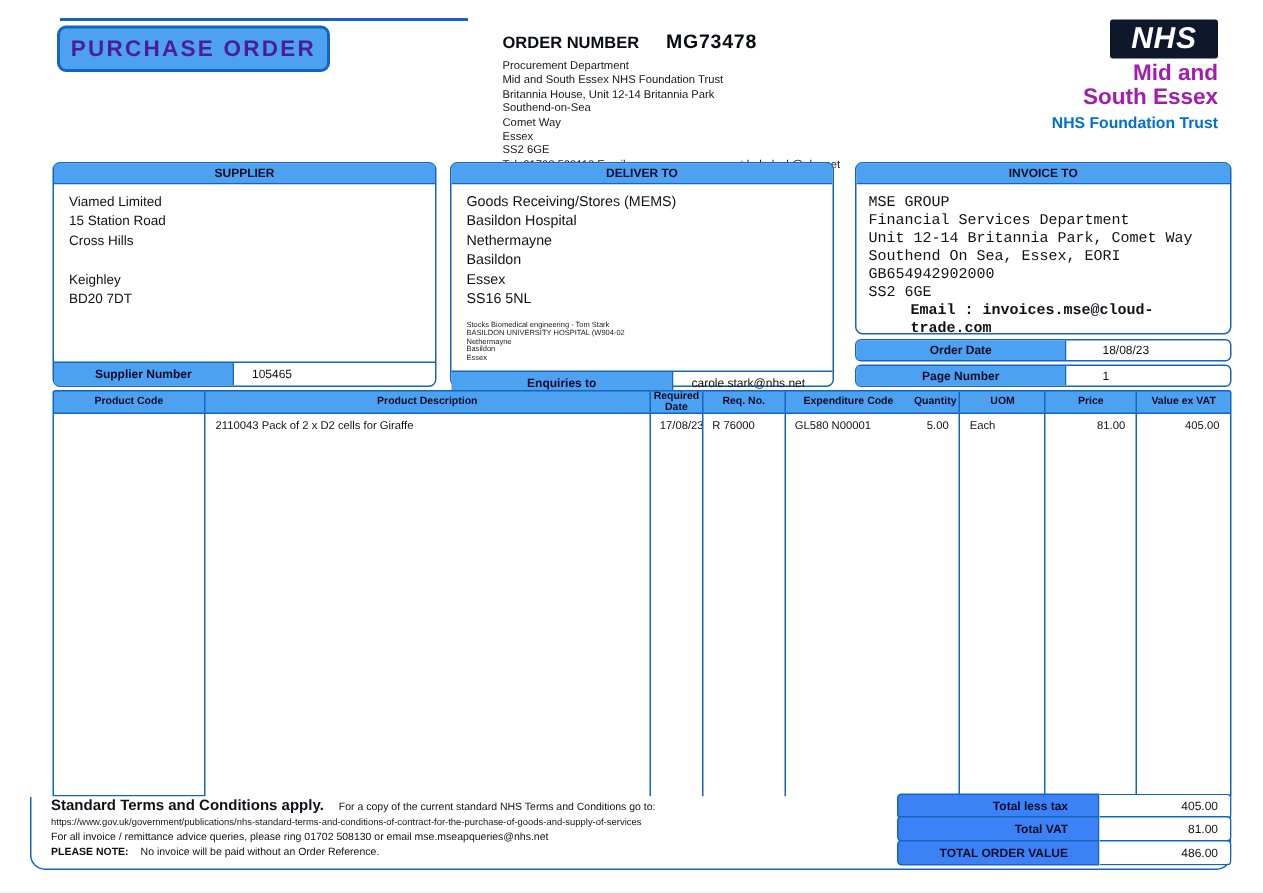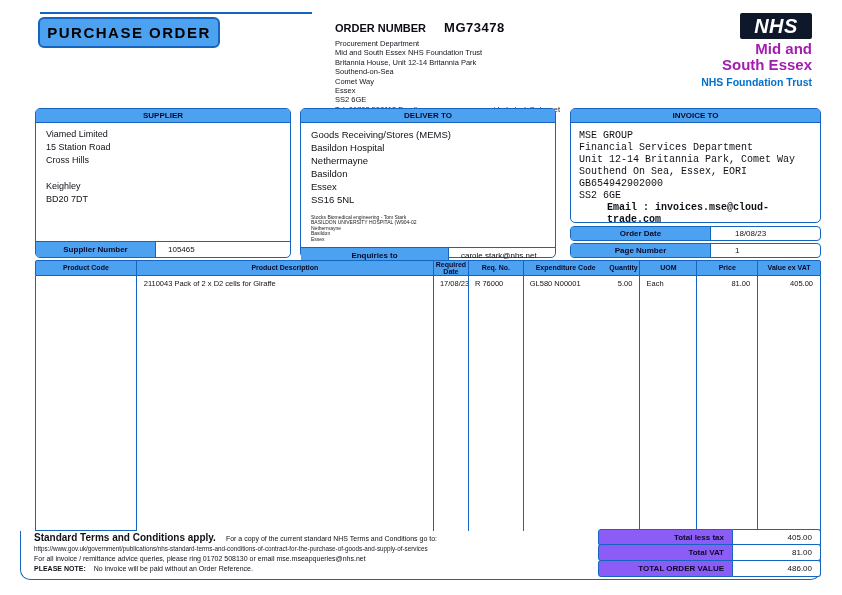--- a/index.html
+++ b/index.html
@@ -5,21 +5,21 @@
   * { margin:0; padding:0; box-sizing:border-box; }
   html,body { background:#e8e8e8; }
   body { font-family:"Liberation Sans", sans-serif; color:#101018; }
   .page { position:relative; width:842px; height:595px; background:#ffffff; overflow:hidden; }
 
   
   .top-rule { position:absolute; left:40px; top:12px; width:272px; border-top:2px solid #1565c0; }
   .po-badge { position:absolute; left:38px; top:17px; width:182px; height:31px;
     background:#4da1f1; border:2px solid #1565c0; border-radius:6px;
     display:flex; align-items:center; justify-content:center;
-    font-weight:bold; font-size:15px; letter-spacing:1.5px; color:#000000; }
+    font-weight:bold; font-size:15px; letter-spacing:1.5px; color:#4c1d95; }
   .order-block { position:absolute; left:335px; top:20px; width:380px; }
   .order-number-row { font-weight:bold; font-size:11px; color:#0b0b14; }
   .order-number-row .num { font-size:13px; margin-left:18px; letter-spacing:0.5px; }
   .proc-lines { margin-top:4px; font-size:7.5px; line-height:9.4px; color:#15151f; }
   .nhs-block { position:absolute; right:30px; top:13px; text-align:right; }
   .nhs-logo { display:inline-flex; width:72px; height:26px; background:#0f172a; border-radius:2px;
     align-items:center; justify-content:center; color:#fff; font-weight:bold;
     font-style:italic; font-size:20px; letter-spacing:0.5px; margin-bottom:2px; }
   .nhs-org { font-weight:bold; font-size:15px; line-height:16px; color:#a21caf; }
   .nhs-trust { margin-top:3px; font-weight:bold; font-size:10.5px; color:#0072CE; }
@@ -67,22 +67,22 @@
   .c0 { width:100px; } .c1 { width:298px; } .c2 { width:35px; } .c3 { width:55px; }
   .c4 { width:85px; } .c5 { width:32px; } .c6 { width:57px; } .c7 { width:61px; } .c8 { width:63px; }
   .bc.desc { padding-left:7px; }
   .bc.num { text-align:right; padding-right:7px; }
   .bc.mid { padding-left:6px; }
 
   
   .totals { position:absolute; left:598px; top:529px; width:223px; z-index:3; }
   .tot-row { display:flex; height:17px; margin-top:-1.6px; }
   .tot-row:first-child { margin-top:0; }
-  .tot-lbl { width:135px; background:#8b5cf6; border:1.6px solid #1565c0; border-radius:3px 0 0 3px;
-    display:flex; align-items:center; justify-content:flex-end; padding-right:8px;
+  .tot-lbl { width:135px; background:#3b82f6; border:1.6px solid #1565c0; border-radius:3px 0 0 3px;
+    display:flex; align-items:center; justify-content:flex-end; padding-right:20px;
     font-weight:bold; font-size:8px; color:#0a0a28; }
   .tot-val { width:88px; background:#fff; border:1.6px solid #1565c0; border-left:none; border-radius:0 3px 3px 0;
     display:flex; align-items:center; justify-content:flex-end; padding-right:8px; font-size:8px; }
 
   
   .terms { position:absolute; left:20px; top:531px; width:801px; height:49px;
     border:1.6px solid #1565c0; border-top:none; border-radius:0 0 10px 10px; z-index:1;
     padding:1px 0 0 13px; background:#fff; }
   .terms .l1 { font-size:7px; }
   .terms .l1 .b { font-weight:bold; font-size:10px; }

